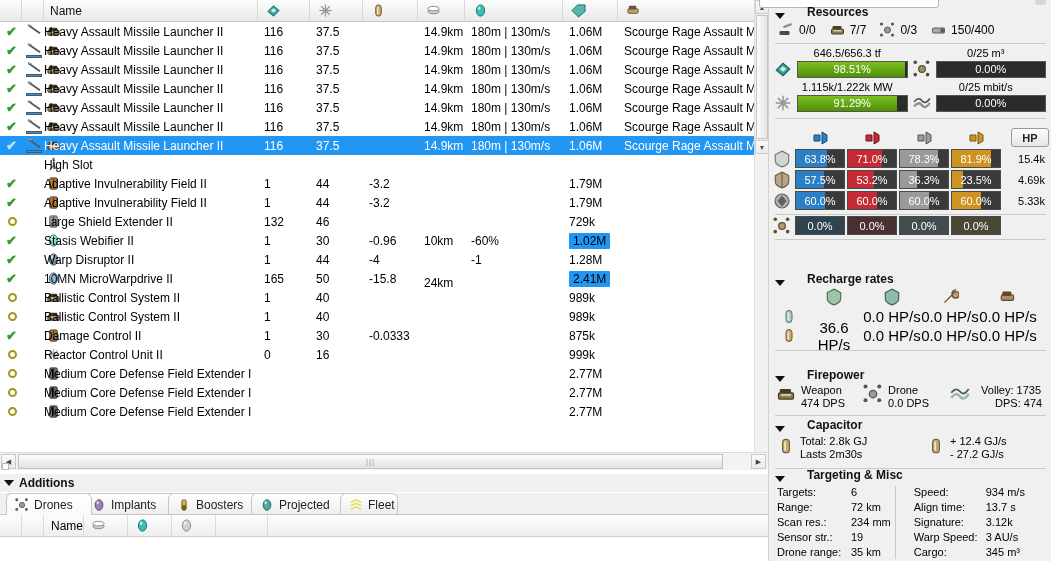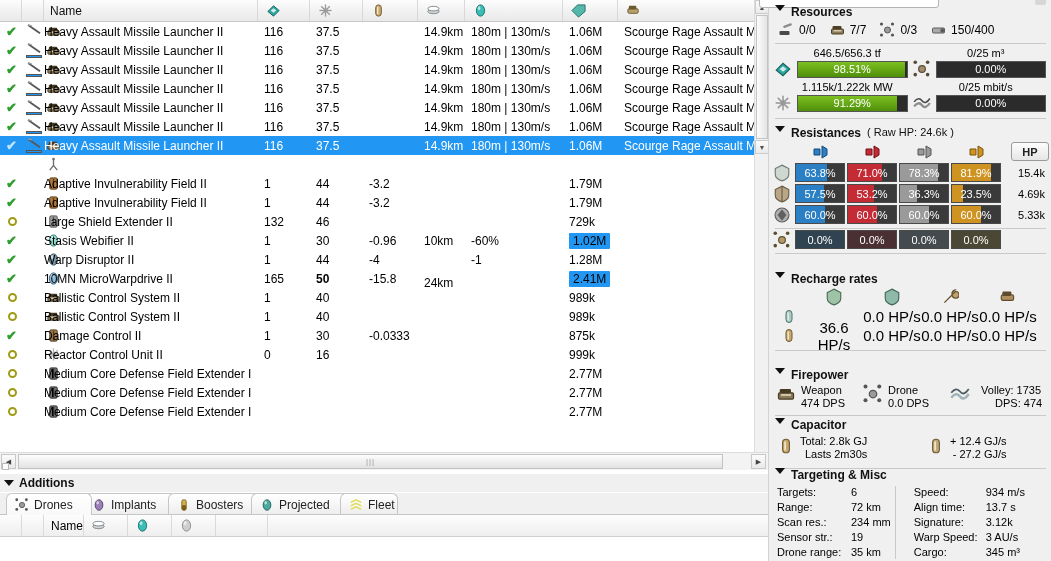--- a/index.html
+++ b/index.html
@@ -164,21 +164,21 @@
     position:absolute; left:0; top:537px; width:768px; height:24px; background:#fff;
   }
 
   
   #right-panel {
     position:absolute; left:768px; top:0; width:283px; height:561px;
     background:#f0f0f0;
     border-left:1px solid #d2d2d2;
   }
   .sec-hdr {
-    display:flex; align-items:flex-start; gap:6px;
+    display:flex; align-items:flex-end; gap:22px;
     font-weight:bold; font-size:12px; color:#111;
     padding-left:6px;
   }
   .sec-note { font-weight:normal; font-size:11px; }
   .hr { height:1px; background:#c9c9c9; margin:3px 6px 0 6px; }
 
   .res-counts {
     display:flex; align-items:center; padding:3px 0 2px 8px; gap:3px;
     font-size:12px;
   }
@@ -242,21 +242,21 @@
   .rech-row .lead { width:32px; display:flex; justify-content:center; }
   .rech-val { width:58px; text-align:center; font-size:15px; }
 
   
   .fp-row { display:flex; align-items:flex-start; padding:2px 4px 3px 6px; font-size:11px; }
   .fp-item { display:flex; gap:4px; }
   .fp-item .ic { width:22px; height:20px; flex:none; }
   .fp-lines { line-height:12.5px; }
 
   
-  .cap-row { display:flex; padding:3px 4px 4px 8px; font-size:11px;text-align:right; }
+  .cap-row { display:flex; padding:3px 4px 4px 8px; font-size:11px; }
   .cap-item { display:flex; gap:5px; }
   .cap-item .ic { width:18px; height:22px; flex:none; }
   .cap-lines { line-height:13px; }
 
   
   .tgt-wrap { display:flex; padding:4px 4px 2px 8px; font-size:11px; }
   .tgt-col { display:grid; grid-template-columns: 74px auto; row-gap:2px; line-height:13px;}
   .tgt-col.right { grid-template-columns: 72px auto; padding-left:14px;}
   .tgt-sep { width:1px; background:#c9c9c9; margin:0 4px; }
 
@@ -487,20 +487,21 @@
           <div class="cell num" style="left: 418px; width: 47px;">14.9km</div>
           <div class="cell num" style="left: 465px; width: 98px;">180m | 130m/s</div>
           <div class="cell num" style="left: 563px; width: 55px;">1.06M</div>
           <div class="cell num" style="left: 618px; width: 150px;">Scourge Rage Assault Missile</div>
         </div>
         <div class="row">
           <span class="mini-ico" style="display: inline-block; width: 15px; height: 15px; vertical-align: middle; flex: 0 0 auto;"><svg width="15" height="15" viewBox="0 0 16 16">
               <path d="M8 2 L8 9 M8 9 L4 14 M8 9 L12 14" stroke="#6d6d6d" stroke-width="1.4" fill="none"></path>
               <circle cx="8" cy="2.2" r="1.4" fill="#6d6d6d"></circle>
             </svg></span>
+          <div class="cell name" style="left: 44px; width: 214px;">High Slot</div>
         </div>
         <div class="row">
           <span class="g-check">✔</span>
           <span class="mini-ico" style="display: inline-block; width: 15px; height: 15px; vertical-align: middle; flex: 0 0 auto;"><svg width="15" height="15" viewBox="0 0 16 16">
               <rect x="4" y="2" width="8" height="12" rx="1.4" fill="#b07a3c" stroke="#5d3c17" stroke-width="1"></rect>
               <rect x="7.3" y="3" width="1.4" height="10" fill="#5d3c17"></rect>
             </svg></span>
           <div class="cell name" style="left: 44px; width: 214px;">Adaptive Invulnerability Field II</div>
           <div class="cell num" style="left: 258px; width: 52px;">1</div>
           <div class="cell num" style="left: 310px; width: 53px;">44</div>
@@ -561,21 +562,21 @@
           <div class="cell num" style="left: 563px; width: 55px;">1.28M</div>
         </div>
         <div class="row">
           <span class="g-check">✔</span>
           <span class="mini-ico" style="display: inline-block; width: 15px; height: 15px; vertical-align: middle; flex: 0 0 auto;"><svg width="15" height="15" viewBox="0 0 16 16">
               <ellipse cx="8" cy="8" rx="4.4" ry="6" fill="#8fbcd9" stroke="#35607d" stroke-width="1"></ellipse>
               <ellipse cx="6.5" cy="5.5" rx="1.4" ry="2" fill="#ffffff" opacity="0.65"></ellipse>
             </svg></span>
           <div class="cell name" style="left: 44px; width: 214px;">10MN MicroWarpdrive II</div>
           <div class="cell num" style="left: 258px; width: 52px;">165</div>
-          <div class="cell num" style="left: 310px; width: 53px; font-weight: bold;">50</div>
+          <div class="cell num" style="left: 310px; width: 53px;">50</div>
           <div class="cell num" style="left: 363px; width: 55px;">-15.8</div>
           <div class="cell num" style="left: 563px; width: 55px;">
             <span class="cellpill">2.41M</span>
           </div>
         </div>
         <div class="row">
           <span class="g-ring"></span>
           <span class="mini-ico" style="display: inline-block; width: 15px; height: 15px; vertical-align: middle; flex: 0 0 auto;"><svg width="15" height="15" viewBox="0 0 16 16">
               <rect x="2" y="7" width="12" height="5" rx="1" fill="#8a7a5a" stroke="#463a22" stroke-width="1"></rect>
               <rect x="3" y="4" width="9" height="3.2" rx="1" fill="#463a22"></rect>
@@ -842,25 +843,20 @@
                 <div class="fill" style="width: 0%;"></div>
                 <div class="txt">0.00%</div>
               </div>
             </div>
           </div>
         </div>
       <div class="hr"></div>
     </div>
 
     <div style="position:absolute;left:0;top:126px;width:283px;">
-      <div class="sec-hdr">
-        <span class="tri"></span>
-        <span>Resistances</span>
-        <span class="sec-note">( Raw HP: 24.6k )</span>
-      </div>
       <div id="resistTable">
           <div class="res-iconrow">
             <div class="sp"></div>
             <div class="res-col">
               <span style="display: inline-block; width: 18px; height: 16px; vertical-align: middle; flex: 0 0 auto;"><svg width="18" height="16" viewBox="0 0 16 16">
                   <polygon points="9,2 9,14 14,11 14,5" fill="#2b7fc4" stroke="#134a78" stroke-width="1"></polygon>
                   <polygon points="1,5 7,5 7,11 1,11" fill="#2b7fc4" stroke="#134a78" stroke-width="1"></polygon>
                 </svg></span>
             </div>
             <div class="res-col">

